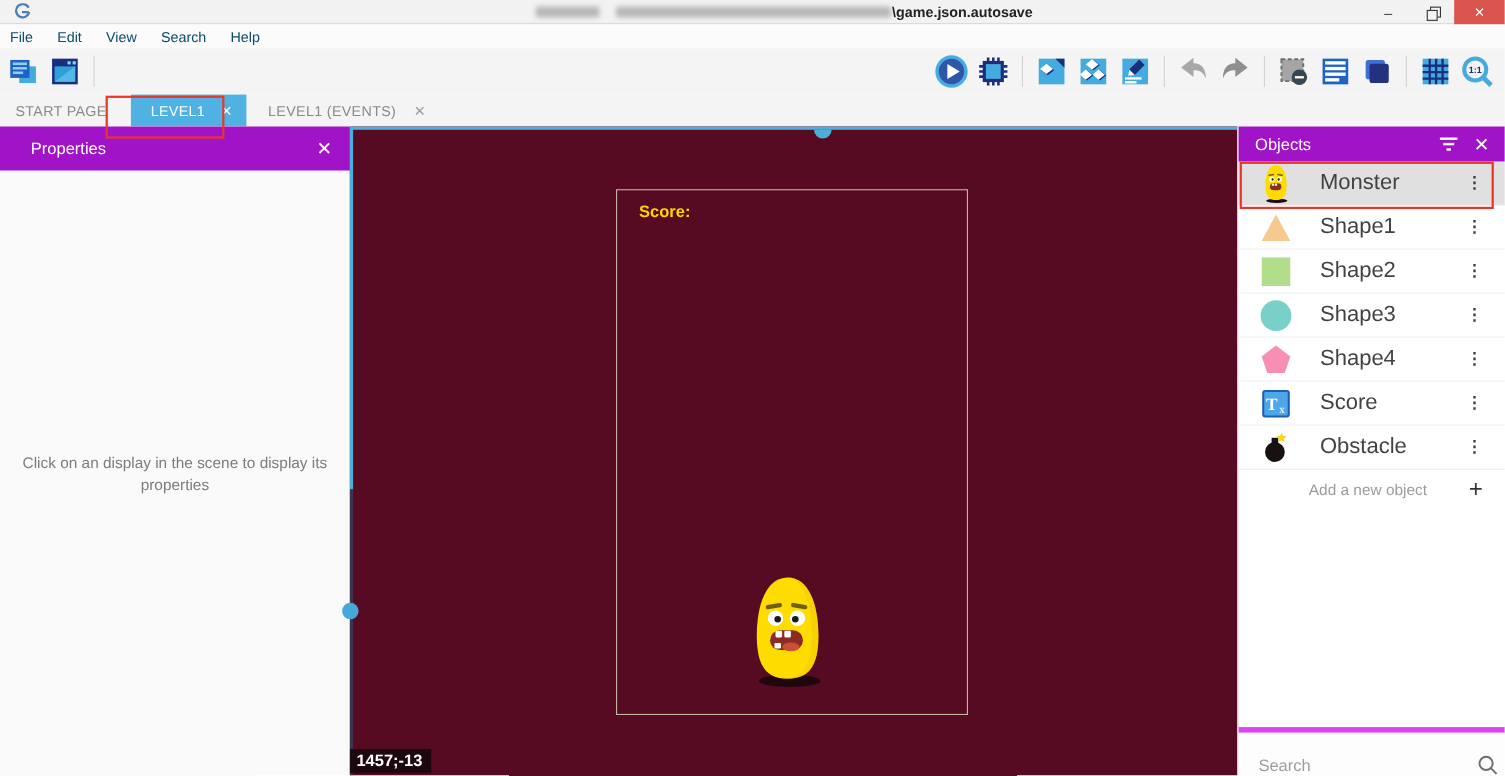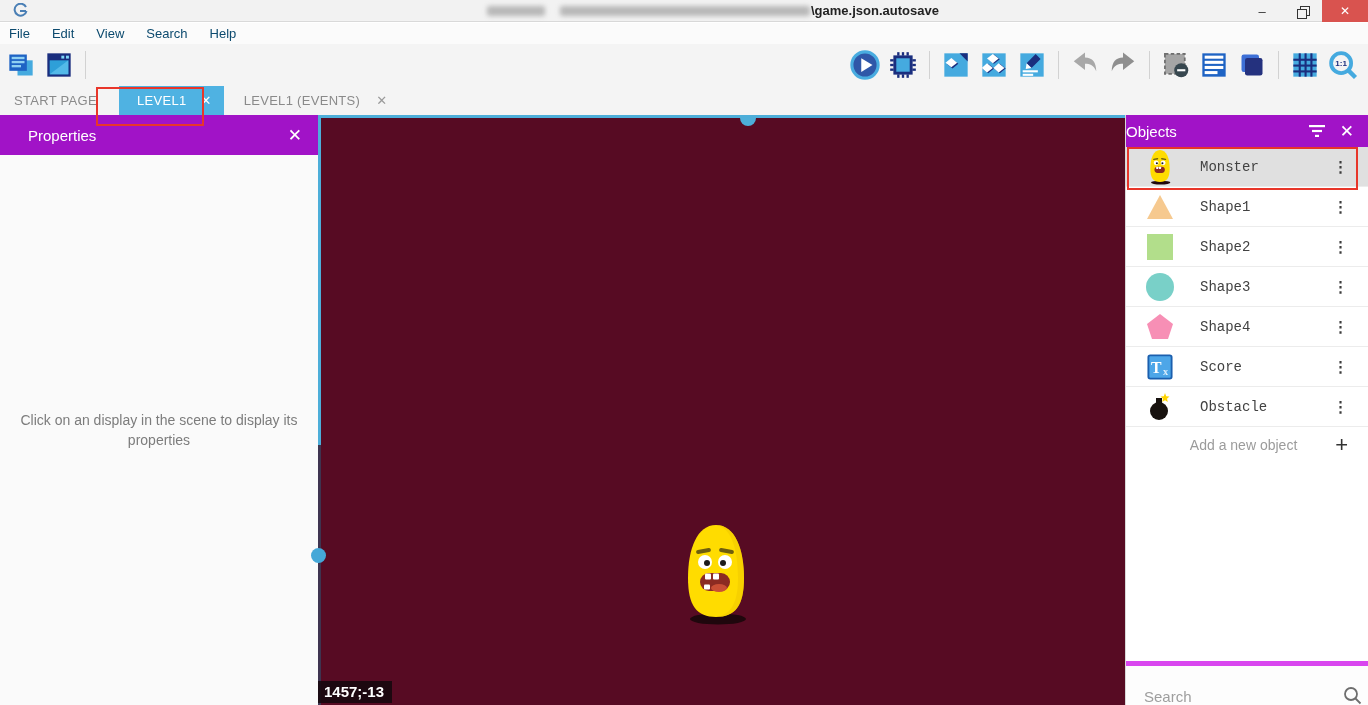--- a/index.html
+++ b/index.html
@@ -56,27 +56,27 @@
   .scene-left-dark { position:absolute; left:0; top:330px; width:3px; height:260px; background:#3e3450; }
   .handle-top { position:absolute; left:422px; top:3px; width:16px; height:8px; background:#4daed9; border-radius:0 0 8px 8px; }
   .handle-left { position:absolute; left:311px; top:433px; width:15px; height:15px; background:#45a8d8; border-radius:50%; }
   .game-rect { position:absolute; left:242px; top:57px; width:320px; height:478px; border:1px solid #c3b49b; }
   .score-label { position:absolute; left:20px; top:11px; font-size:15px; font-weight:bold; color:#ffd400; }
   .monster-sprite { position:absolute; left:362px; top:407px; }
   .coords-badge { position:absolute; left:0; bottom:2px; background:rgba(24,9,15,.92); color:#fff; font-size:15px; font-weight:bold; padding:2px 8px 3px 6px;text-align:center; }
 
   
   .objects-panel { position:absolute; left:1125px; top:0; width:243px; height:590px; background:#fff; border-left:1px solid #d8d8d8; display:flex; flex-direction:column; }
-  .objects-panel .panel-header { padding-left:0; flex:0 0 32px; }
+  .objects-panel .panel-header { padding-left:15px; flex:0 0 32px; }
   .filter-btn { margin-left:auto; margin-right:14px; display:flex; align-items:center; }
   .objects-panel .panel-close { margin-left:0; margin-right:14px; }
   .obj-row { height:40px; display:flex; align-items:center; border-bottom:1px solid #ececec; background:#fff; }
   .obj-row.selected { background:#e0e0e0; }
   .obj-icon { width:36px; margin-left:16px; display:flex; align-items:center; justify-content:center; }
-  .obj-label { margin-left:22px; font-size:14px; color:#424242;font-family:Liberation Mono, monospace; }
+  .obj-label { margin-left:22px; font-size:20px; color:#424242; }
   .kebab { margin-left:auto; margin-right:20px; color:#3c3c3c; font-size:15px; font-weight:bold; letter-spacing:0; line-height:13px; }
   .add-row { height:36px; display:flex; align-items:center; }
   .add-label { flex:1; text-align:center; padding-left:26px; font-size:14px; color:#9b9b9b; }
   .add-plus { margin-right:20px; font-size:22px; color:#333; font-weight:normal; line-height:20px; }
   .obj-spacer { flex:1; }
   .search-row { flex:0 0 44px; display:flex; align-items:flex-end; border-top:5px solid #d946ef; background:#fdfdfd; }
   .search-input { border:none; outline:none; background:transparent; font-size:15px; color:#444; margin-left:18px; flex:1; font-family:"Liberation Sans", sans-serif; }
   .search-input::placeholder { color:#9e9e9e; }
   .search-icon-box { margin-right:14px; display:flex; }
 
@@ -276,20 +276,23 @@
       <span class="panel-close">✕</span>
     </div>
     <div class="prop-hint">Click on an display in the scene to display its properties</div>
   </div>
 
   <div class="scene">
     <div class="scene-top-border"></div>
     <div class="scene-left-border"></div>
     <div class="scene-left-dark"></div>
     <div class="handle-top"></div>
+    <div class="game-rect">
+      <div class="score-label">Score:</div>
+    </div>
     <div class="monster-sprite">
       <svg width="72" height="104" viewBox="0 0 72 104">
         <ellipse cx="38" cy="97" rx="28" ry="5.5" fill="#1f070d"></ellipse>
         <path d="M36 3 C17 3 8 27 8 56 C8 84 17 95 36 95 C55 95 64 84 64 56 C64 27 55 3 36 3 Z" fill="#ffdc00"></path>
         <path d="M36 3 C55 3 64 27 64 56 C64 84 55 95 36 95 C49 93 58 84 58 56 C58 27 51 5 36 3 Z" fill="#f0c800" opacity="0.55"></path>
         <rect x="16" y="27" width="15" height="4" rx="2" fill="#6e5e0e" transform="rotate(-10 23.5 29)"></rect>
         <rect x="39" y="27" width="15" height="4" rx="2" fill="#6e5e0e" transform="rotate(10 46.5 29)"></rect>
         <circle cx="25" cy="40" r="7" fill="#fff"></circle>
         <circle cx="45" cy="40" r="7" fill="#fff"></circle>
         <circle cx="27" cy="41" r="3" fill="#1c1c1c"></circle>

